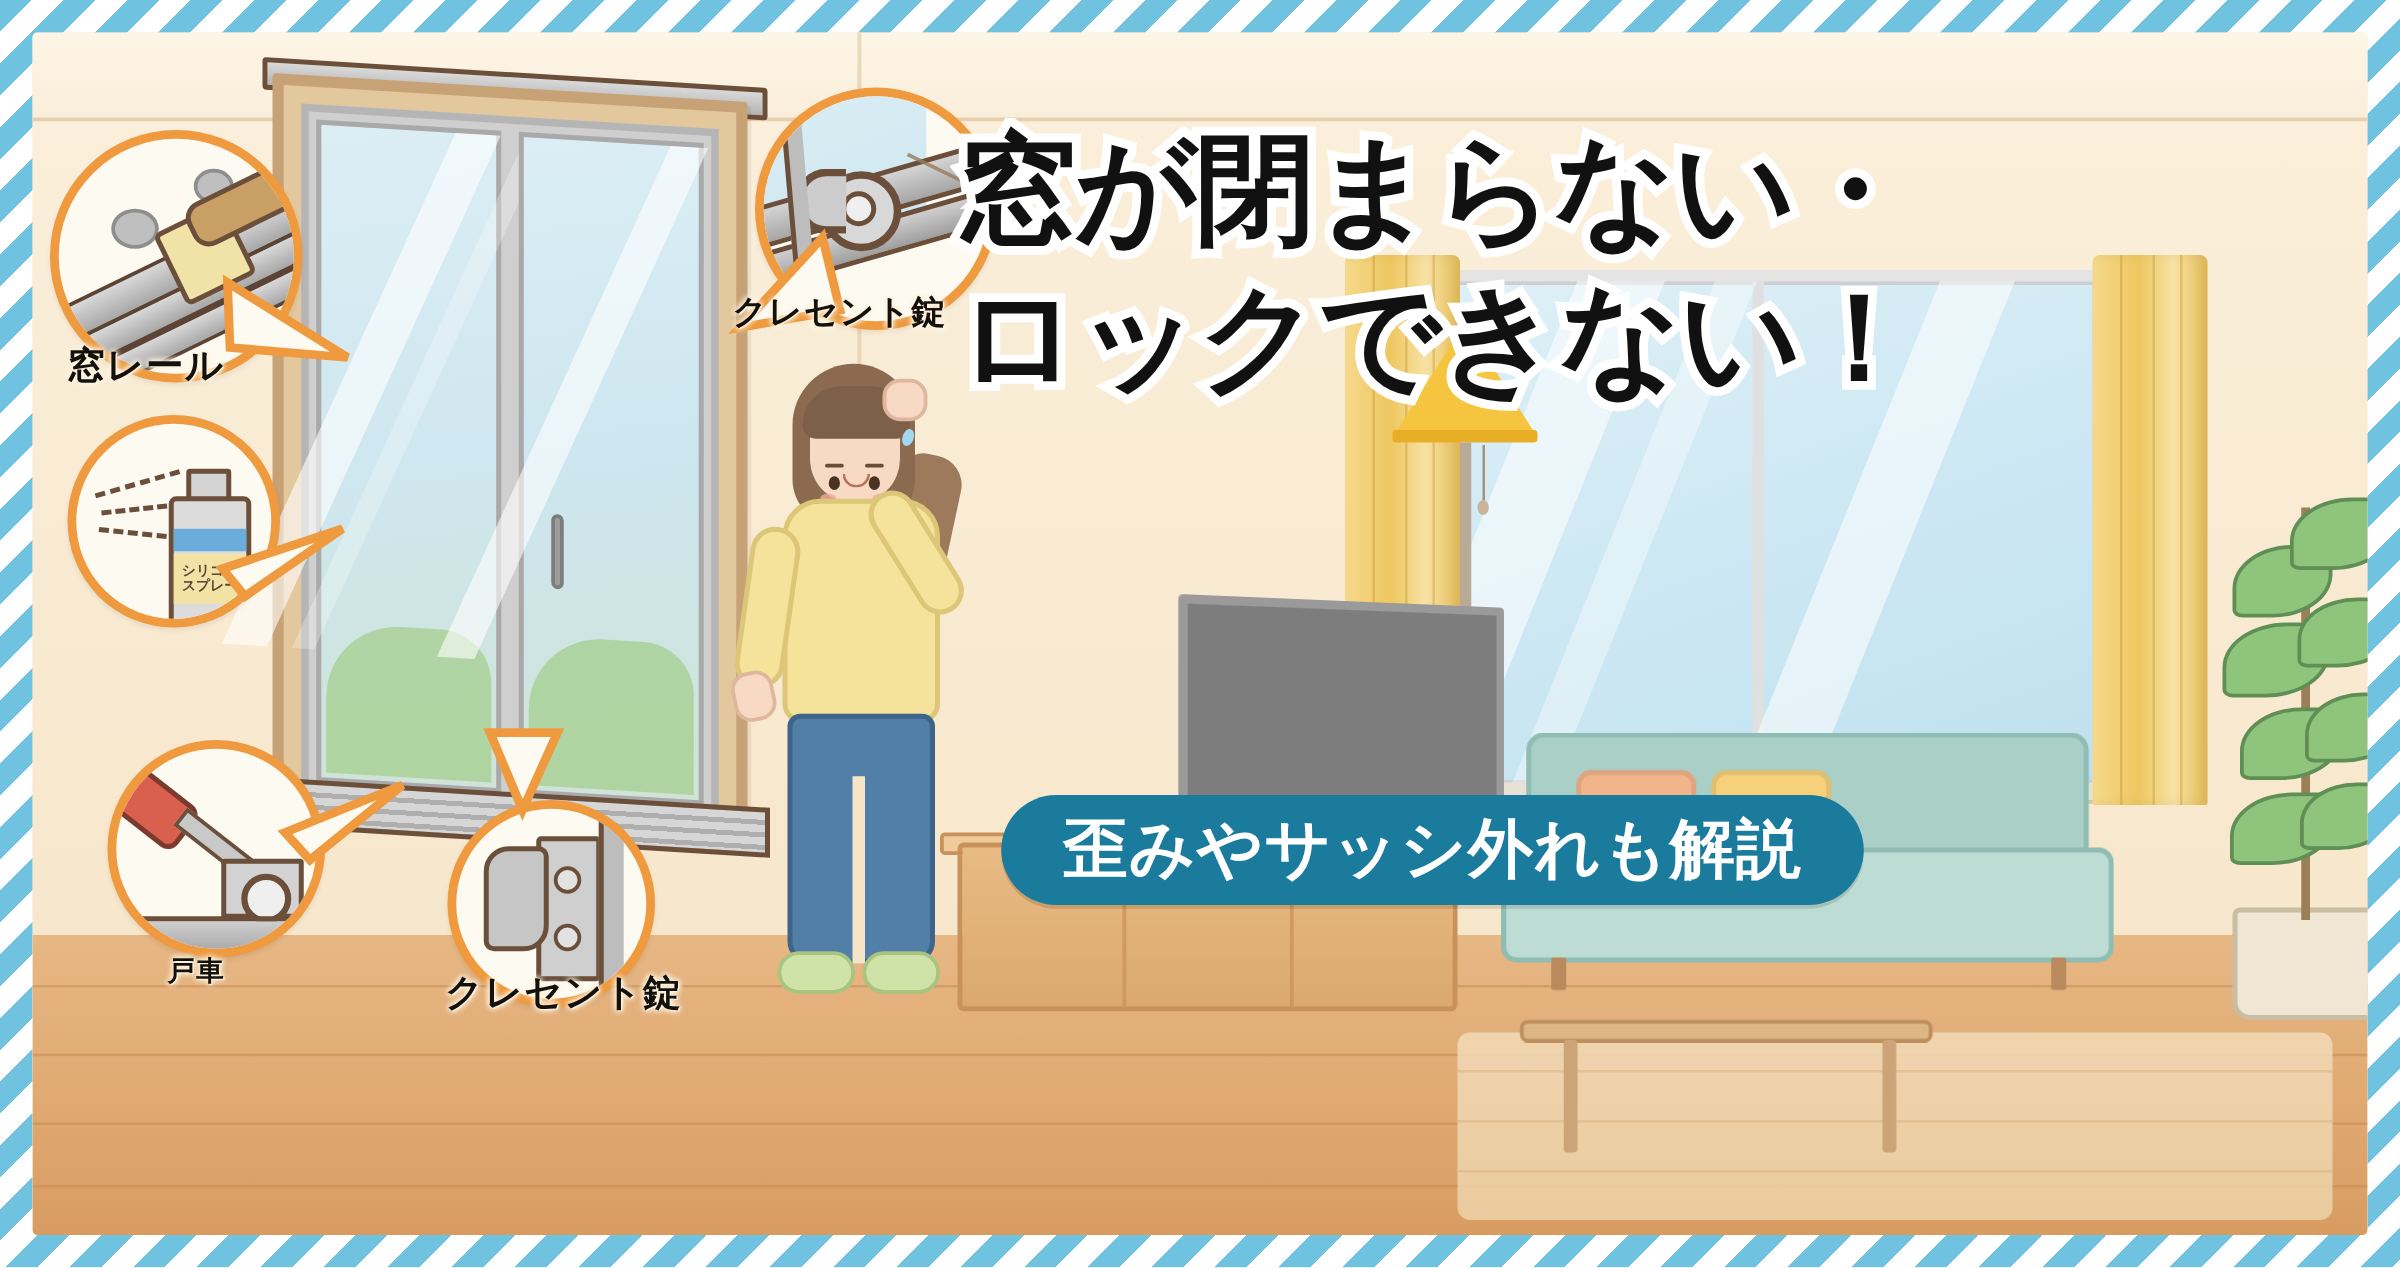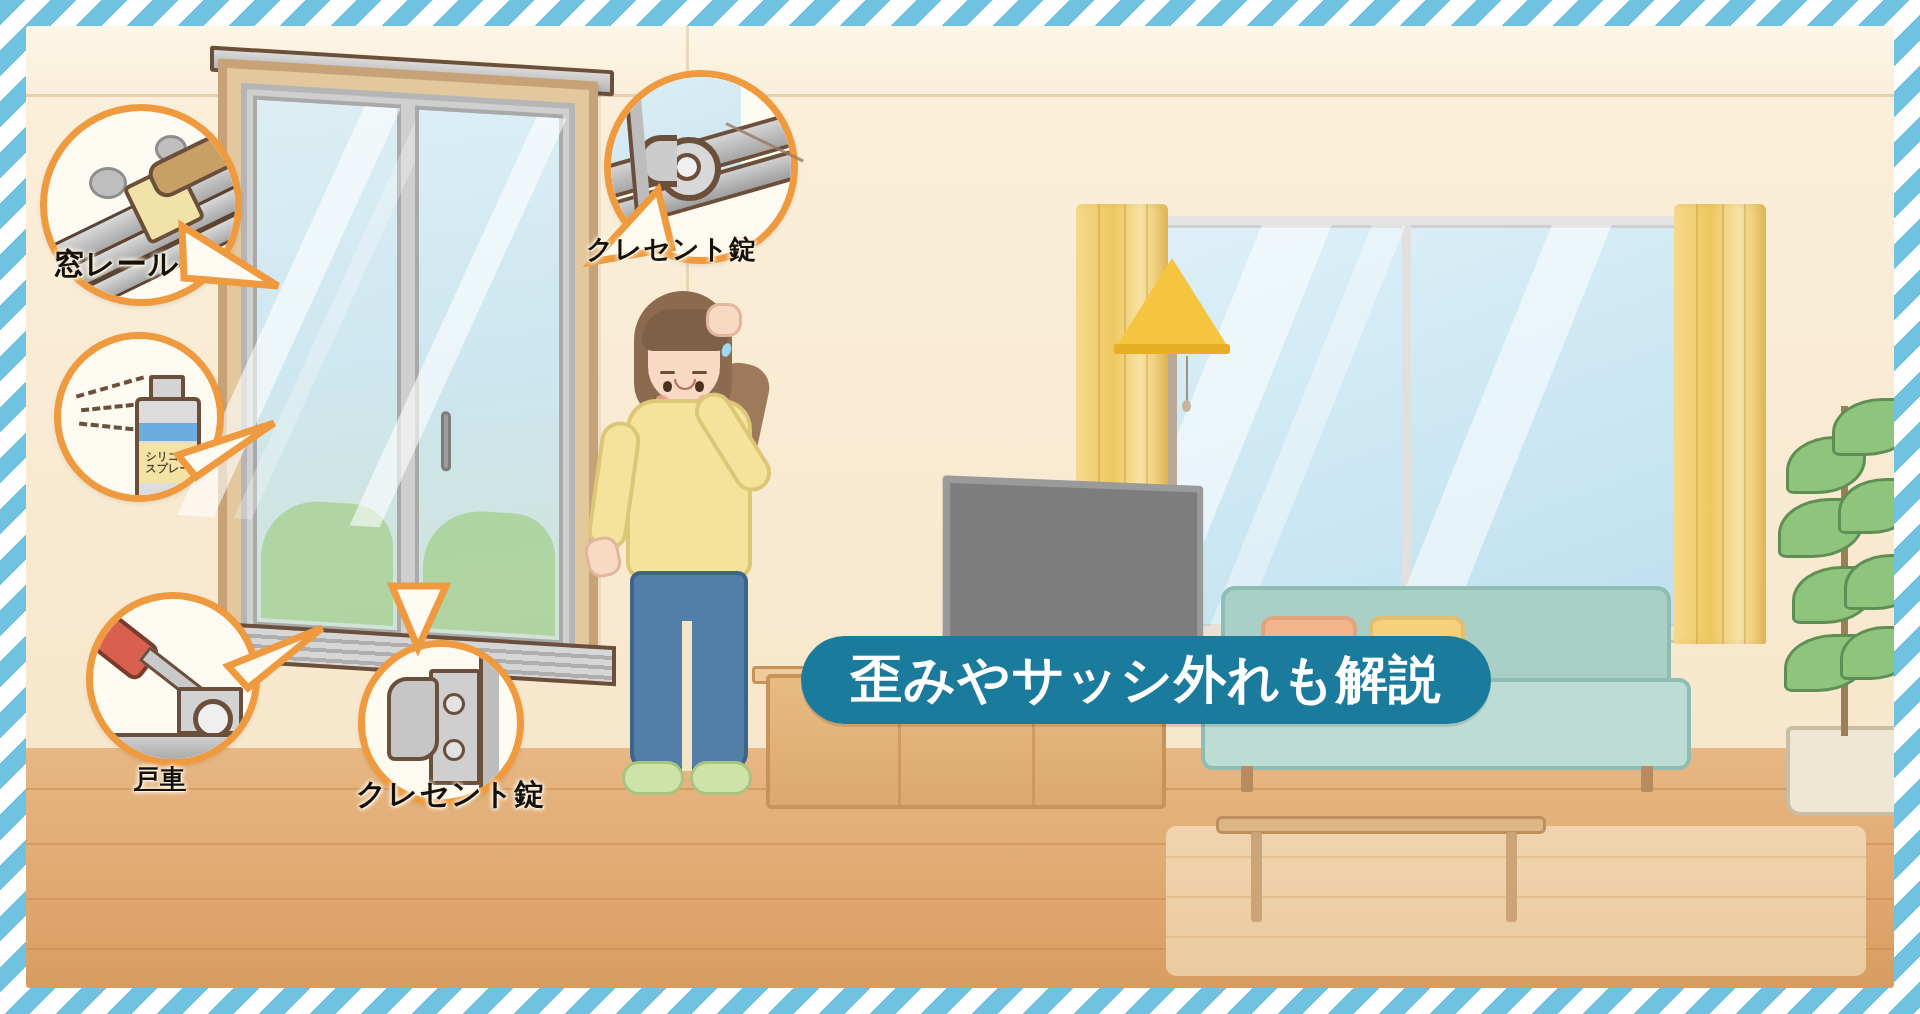--- a/index.html
+++ b/index.html
@@ -290,21 +290,21 @@
         <div class="rail-strip" style="left:-34px;top:118px;width:270px;height:20px;"></div>
         <div class="rail-strip" style="left:-34px;top:146px;width:270px;height:18px;"></div>
         <div class="dust" style="left:108px;top:24px;width:26px;height:22px;"></div>
         <div class="dust" style="left:42px;top:56px;width:32px;height:26px;"></div>
         <div class="brush-head" style="left:86px;top:60px;width:54px;height:56px;"></div>
         <div class="brush-handle" style="left:100px;top:32px;width:96px;height:30px;"></div>
       </div>
       <svg style="position:absolute;left:152px;top:196px;width:110px;height:80px;overflow:visible">
         <path d="M4 4 L100 64 L6 56 Z" fill="#fdfaf2" stroke="#ef9a3f" stroke-width="7"></path>
       </svg>
-      <div class="callout-label" style="left:28px;top:218px;font-size:30px;">窓レール</div>
+      <div class="callout-label" style="left:28px;top:246px;font-size:30px;">窓レール</div>
 
       <div class="callout" style="left:28px;top:306px;width:156px;height:156px;">
         <div class="spray-line" style="left:14px;top:46px;width:70px;transform:rotate(-16deg)"></div>
         <div class="spray-line" style="left:20px;top:66px;width:64px;transform:rotate(-6deg)"></div>
         <div class="spray-line" style="left:18px;top:86px;width:66px;transform:rotate(6deg)"></div>
         <div class="can-nozzle" style="left:88px;top:36px;width:28px;height:24px;"></div>
         <div class="can-body" style="left:74px;top:58px;width:58px;height:100px;">
           <div class="can-band" style="left:0;top:22px;width:100%;height:18px;"></div>
           <div class="can-label" style="left:0;top:42px;width:100%;height:40px;font-size:11px;">
             <span>シリコン</span>
@@ -319,21 +319,21 @@
       <div class="callout" style="left:60px;top:566px;width:160px;height:160px;">
         <div class="driver-handle" style="left:-10px;top:24px;width:66px;height:34px;"></div>
         <div class="driver-shaft" style="left:44px;top:66px;width:62px;height:12px;"></div>
         <div style="position:absolute;left:84px;top:88px;width:66px;height:48px;background:#d3d3d3;border:4px solid #6b4f3a;box-sizing:border-box;border-radius:3px;"></div>
         <div style="position:absolute;left:100px;top:100px;width:30px;height:30px;border:5px solid #6b4f3a;border-radius:50%;background:#efefef;"></div>
         <div style="position:absolute;left:0;top:134px;width:160px;height:24px;background:linear-gradient(180deg,#cfcfcf,#a8a8a8);border-top:4px solid #6b4f3a;"></div>
       </div>
       <svg style="position:absolute;left:200px;top:600px;width:110px;height:70px;overflow:visible">
         <path d="M2 40 L96 2 L22 62 Z" fill="#fdfaf2" stroke="#ef9a3f" stroke-width="7"></path>
       </svg>
-      <div class="callout-label" style="left:108px;top:736px;font-size:25px;text-decoration:underline;">戸車</div>
+      <div class="callout-label" style="left:108px;top:736px;font-size:22px;">戸車</div>
 
       <div class="callout" style="left:332px;top:614px;width:152px;height:152px;">
         <div class="cres-base" style="left:64px;top:22px;width:44px;height:108px;"></div>
         <div class="cres-lever" style="left:22px;top:30px;width:44px;height:76px;"></div>
         <div class="cres-screw" style="left:78px;top:46px;width:16px;height:16px;border-radius:50%;"></div>
         <div class="cres-screw" style="left:78px;top:92px;width:16px;height:16px;border-radius:50%;"></div>
         <div style="position:absolute;left:114px;top:0;width:16px;height:152px;background:#bdbdbd;border-left:4px solid #6b4f3a;"></div>
       </div>
       <svg style="position:absolute;left:356px;top:556px;width:90px;height:72px;overflow:visible">
         <path d="M10 4 L64 4 L36 66 Z" fill="#fdfaf2" stroke="#ef9a3f" stroke-width="7"></path>
@@ -349,20 +349,24 @@
         <div style="position:absolute;left:26px;top:58px;width:34px;height:40px;border:6px solid #6b4f3a;border-right:none;border-radius:24px 0 0 24px;background:#cccccc;"></div>
         <div style="position:absolute;left:20px;top:0;width:12px;height:180px;background:#bdbdbd;border-left:4px solid #6b4f3a;transform:rotate(-5deg);"></div>
       </div>
       <svg style="position:absolute;left:562px;top:160px;width:110px;height:90px;overflow:visible">
         <path d="M70 4 L84 62 L4 76 Z" fill="#fdfaf2" stroke="#ef9a3f" stroke-width="7"></path>
       </svg>
       <div class="callout-label" style="left:560px;top:205px;font-size:27px;">クレセント錠</div>
 
       <div class="pointer-line" style="left:700px;top:96px;width:86px;transform:rotate(26deg);"></div>
 
+      <div class="hl-wrap" style="left:740px;top:78px;">
+        <div class="hl hl-main" style="position:relative;">窓が閉まらない・</div>
+        <div class="hl hl-main" style="position:relative;margin-top:22px;">ロックできない！</div>
+      </div>
 
 
       <div class="badge" style="left:775px;top:610px;width:690px;height:88px;">
         <span>歪みやサッシ外れも解説</span>
       </div>
 
     </div>
   </div>
 </div>
 

